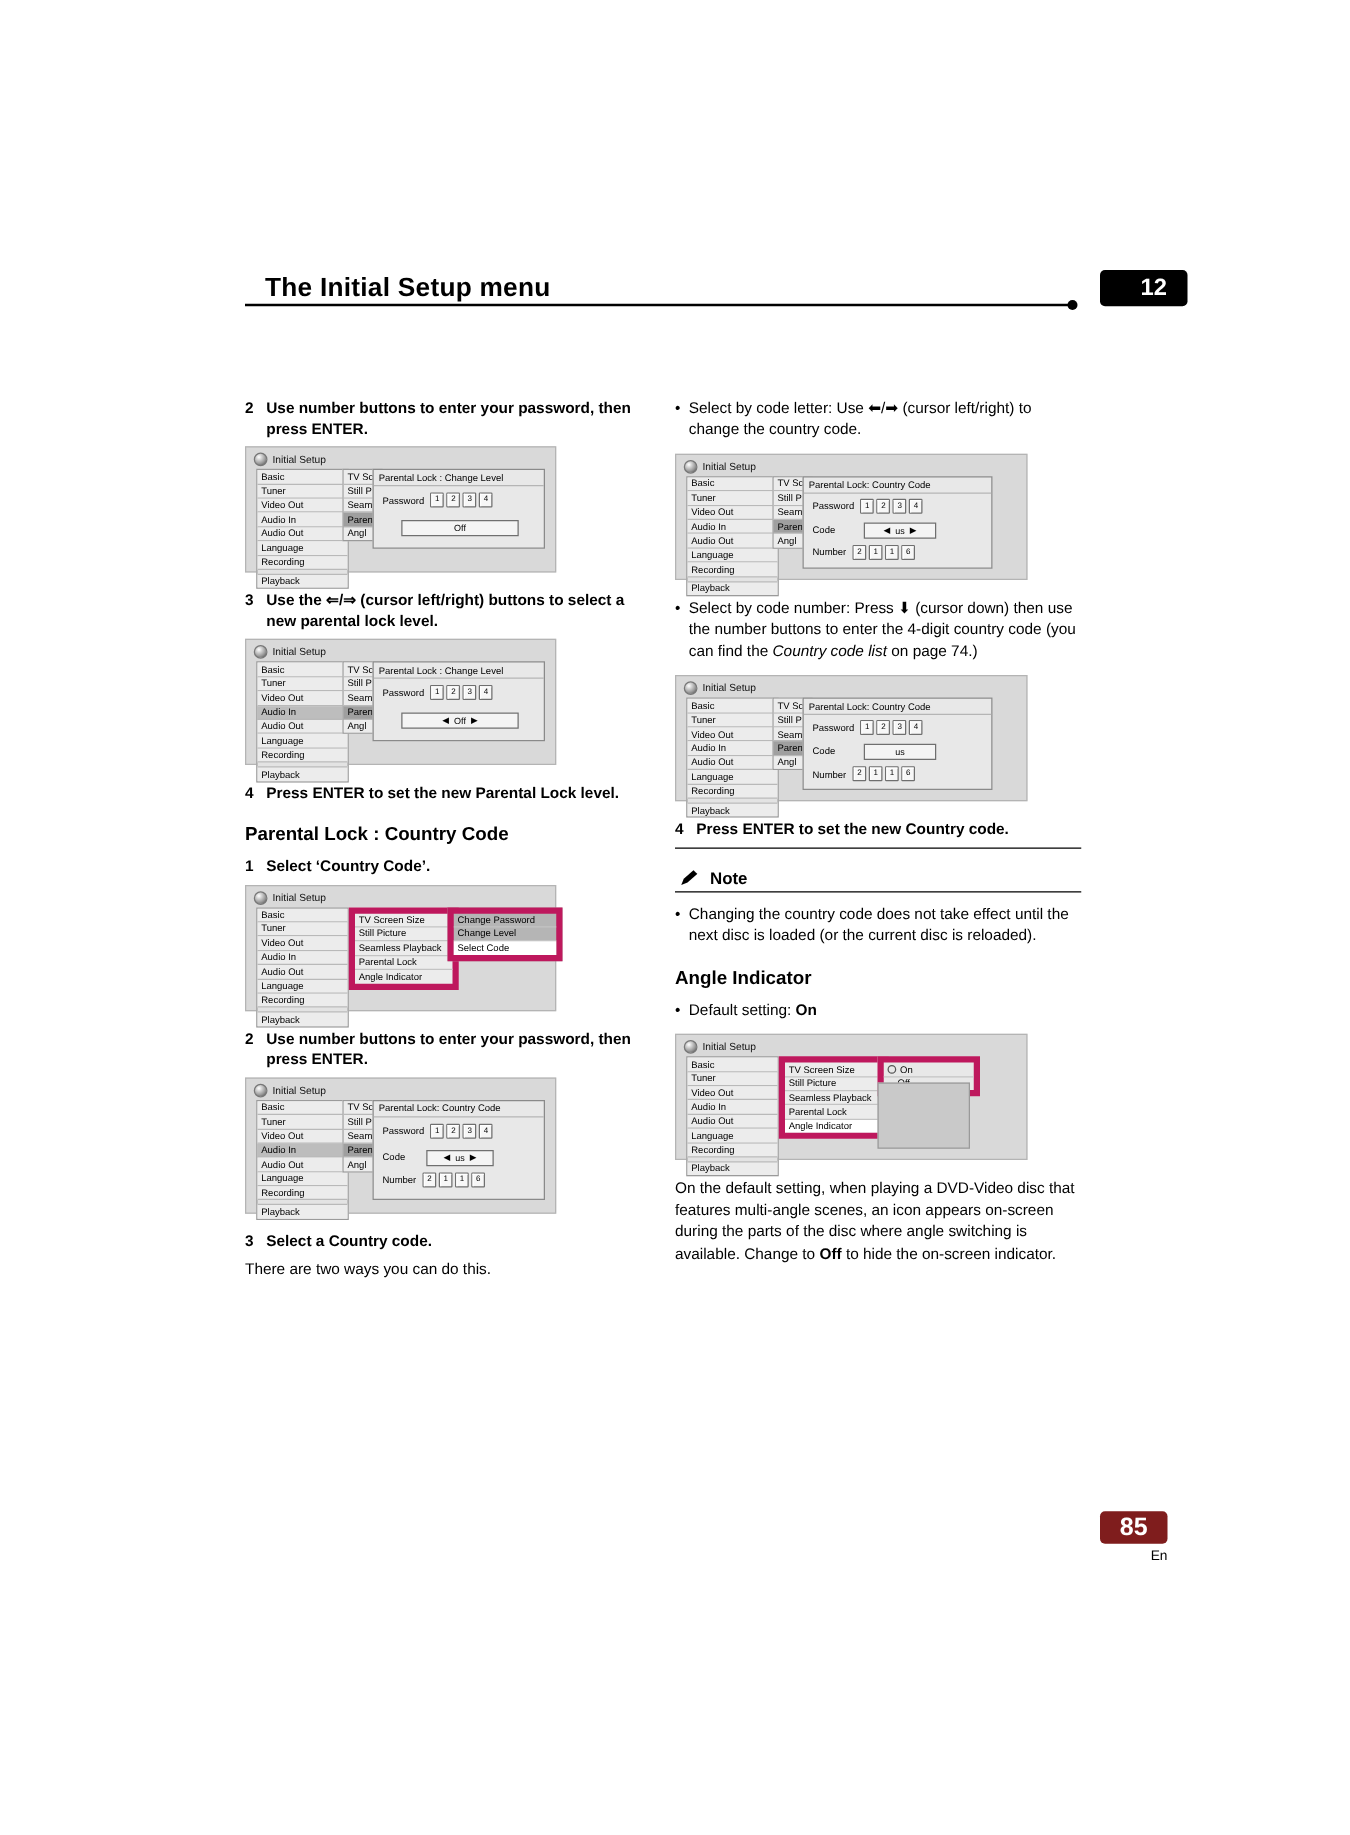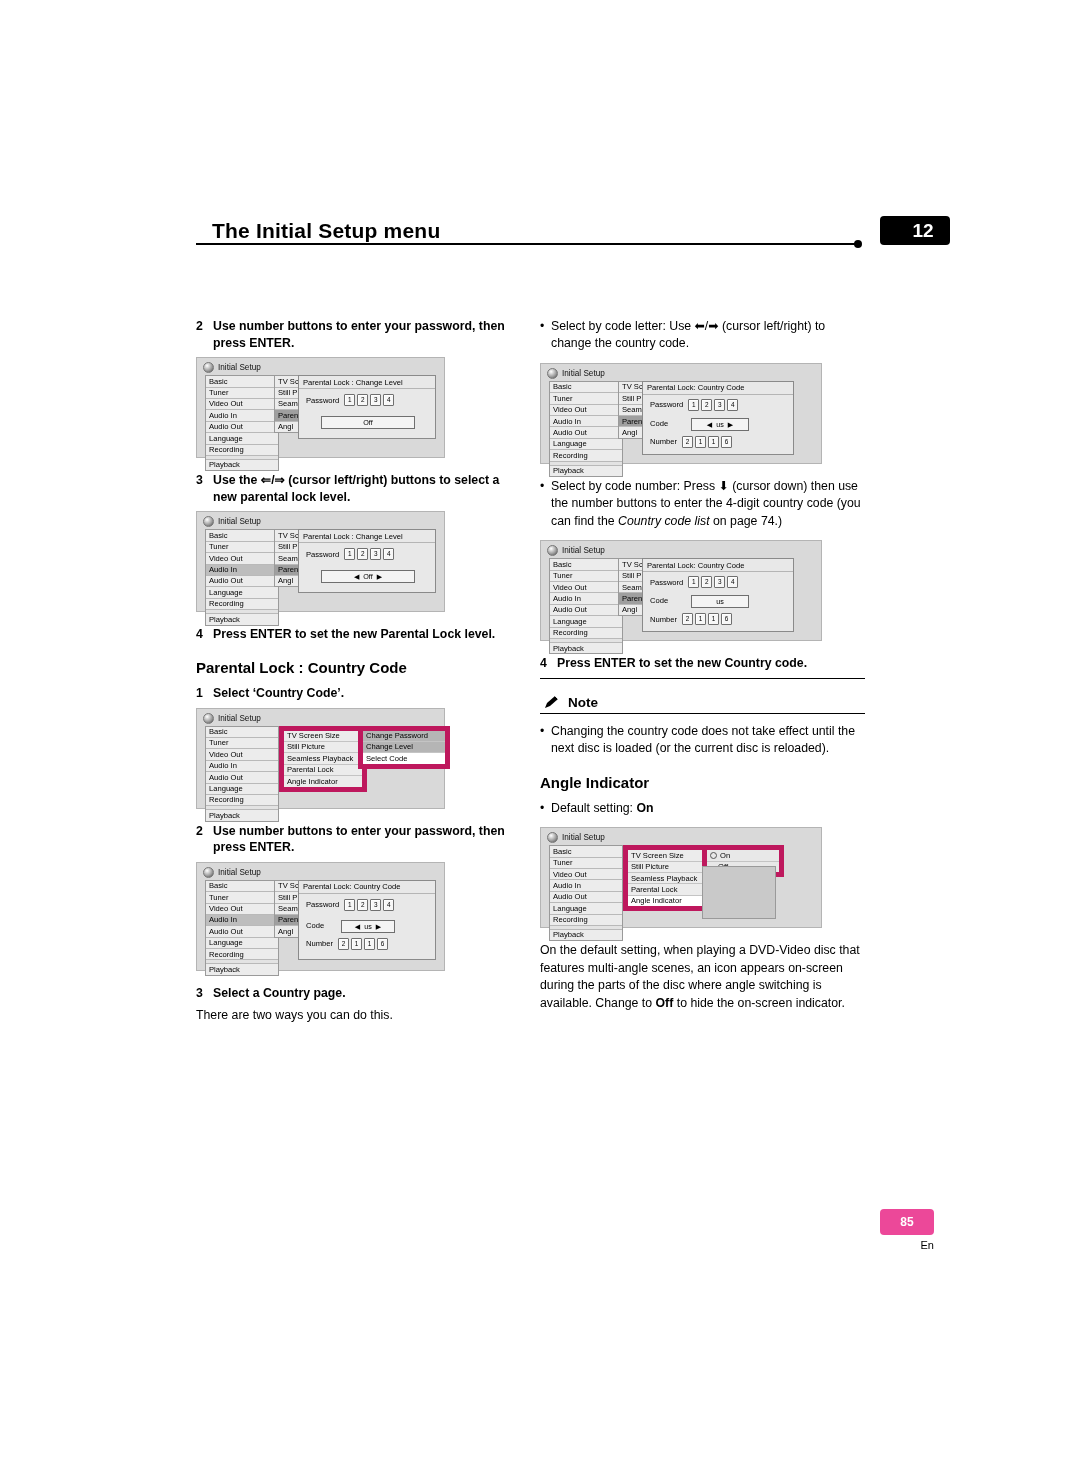--- a/index.html
+++ b/index.html
@@ -135,22 +135,22 @@
   }
   .arrow-l, .arrow-r { font-size:7px; }
 
   .osd-blank-right {
     position:absolute; background:#c9c9c9; border:1px solid #9a9a9a;
   }
 
   
   .pg-tab {
     position:absolute; left:880px; top:1209px; width:54px; height:26px;
-    background:#ec4899; color:#fff; border-radius:4px;
-    font-size:12px; font-weight:bold;
+    background:#7f1d1d; color:#fff; border-radius:4px;
+    font-size:20px; font-weight:bold;
     display:flex; align-items:center; justify-content:center;
   }
   .pg-lang {
     position:absolute; left:880px; top:1239px; width:54px;
     text-align:right; font-size:11px;
   }
 </style>
 </head>
 <body>
 
@@ -345,21 +345,21 @@
             <span class="dg">1</span>
             <span class="dg">1</span>
             <span class="dg">6</span>
           </span>
         </div>
       </div>
     </div>
 
     <div class="step">
       <span class="num">3</span>
-      <span class="txt">Select a Country page.</span>
+      <span class="txt">Select a Country code.</span>
     </div>
     <p class="para">There are two ways you can do this.</p>
   </div>
 
   <div class="col-right">
 
     <div class="bullet">
       <span class="dot">•</span>
       <span class="btxt">
         <span>Select by code letter: Use </span><span>⬅/➡</span><span> (cursor left/right) to change the country code.</span>

